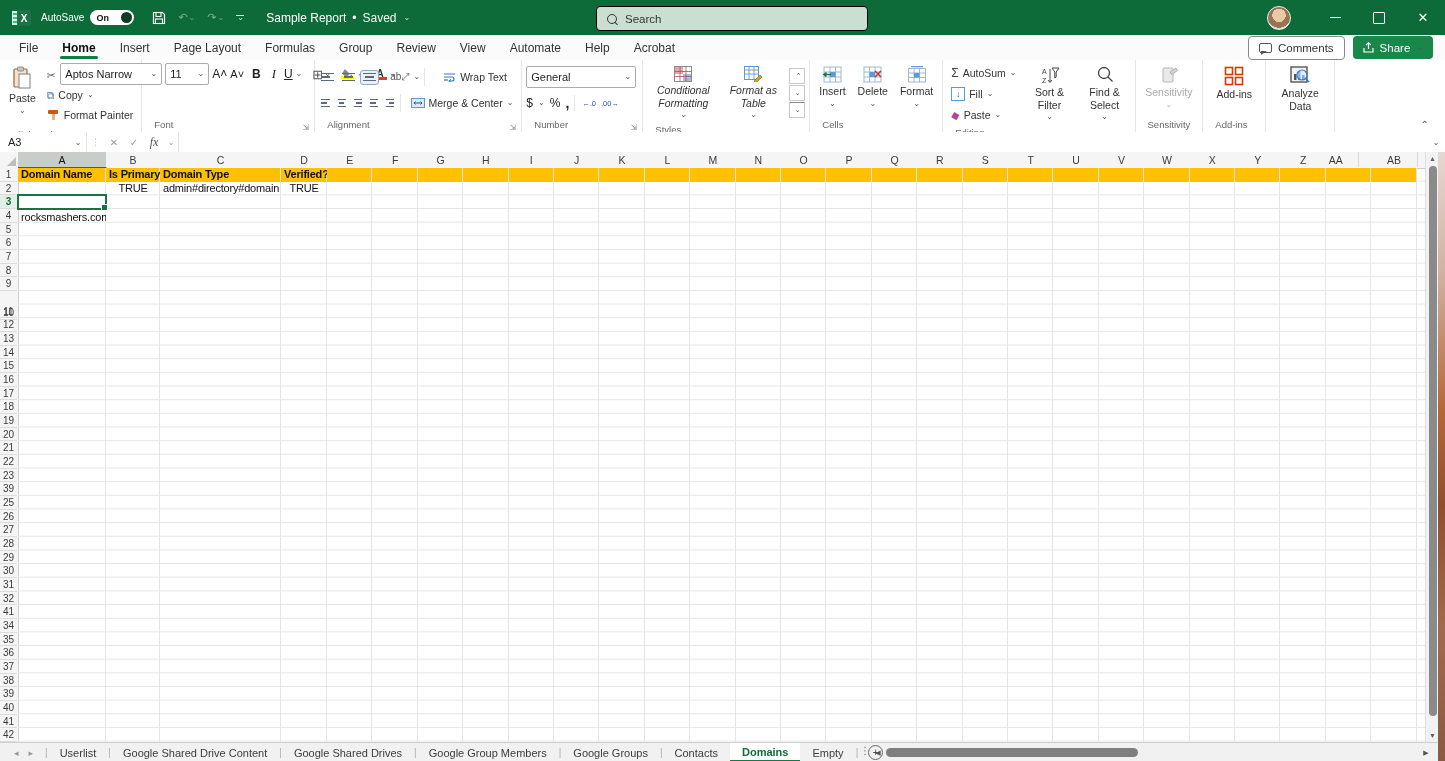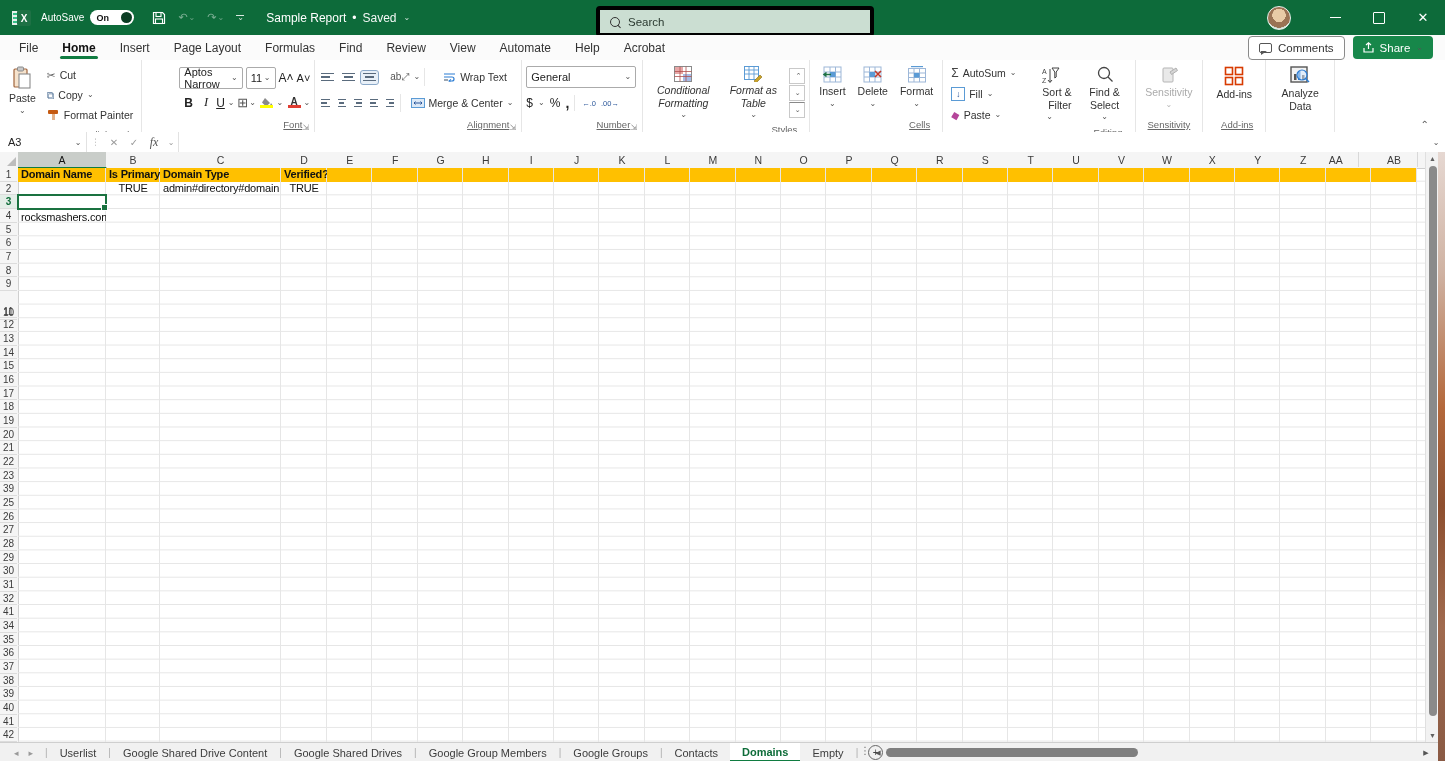--- a/index.html
+++ b/index.html
@@ -14,21 +14,21 @@
            justify-content:space-between;padding:0 2px 0 6px;margin-right:14px;cursor:pointer;}
   .as-pill .on{color:#111;font-size:9px;font-weight:700;}
   .as-pill .knob{width:11px;height:11px;border-radius:50%;background:#0b3d23;}
   .qat{display:flex;align-items:center;gap:4px;}
   .qat .qbtn{padding:2px 4px;border-radius:3px;cursor:pointer;display:flex;align-items:center;}
   .qat .dim{opacity:.45;}
   .glyph-sm{font-size:8px;opacity:.8;margin-left:1px;}
   .doc-title{margin-left:18px;font-size:12px;display:flex;align-items:center;gap:6px;cursor:pointer;}
   .doc-title .status{opacity:.95;}
   .search-pill{position:absolute;left:596px;top:6px;width:260px;height:23px;background:#CBDED2;
-               border:4px solid #000000;border-radius:4px;display:flex;align-items:center;
+               border:1px solid #000000;border-radius:4px;display:flex;align-items:center;
                padding-left:10px;gap:8px;color:#2b3a31;font-size:11.5px;cursor:text;}
   .mag{width:8px;height:8px;border:1.4px solid #333;border-radius:50%;position:relative;}
   .mag::after{content:"";position:absolute;width:4px;height:1.4px;background:#333;
               transform:rotate(45deg);left:6px;top:8px;}
   .tb-right{position:absolute;right:0;top:0;height:35px;display:flex;align-items:center;}
   .avatar{width:22px;height:22px;border-radius:50%;margin-right:22px;cursor:pointer;
           background:radial-gradient(circle at 50% 38%,#e8cba6 0 38%,#9a7354 39% 70%,#cfe0d4 71%);
           border:1.5px solid #e9f1ec;}
   .winbtn{width:44px;height:35px;display:flex;align-items:center;justify-content:center;cursor:pointer;color:#fff;}
   .win-min{width:11px;height:1.4px;background:#fff;}
@@ -47,21 +47,21 @@
   .bubble{width:11px;height:8px;border:1.3px solid #555;border-radius:2px;position:relative;}
   .bubble::after{content:"";position:absolute;left:1px;bottom:-4px;border:3px solid transparent;
                  border-top-color:#555;border-left-color:#555;transform:scaleY(.7);}
   .share-btn{display:flex;align-items:center;gap:6px;background:#17874A;color:#fff;border-radius:4px;
              padding:2px 10px;font-size:11.5px;cursor:pointer;height:19px;}
   
   .ribbon{position:absolute;left:0;top:60px;width:1445px;height:72px;background:#fff;
           border-bottom:1px solid #D6D6D6;display:flex;align-items:stretch;}
   .rgroup{display:flex;flex-direction:column;border-right:1px solid #E6E6E6;padding:3px 4px 0 4px;position:relative;}
   .rg-body{flex:1;display:flex;align-items:stretch;gap:2px;}
-  .rg-label{height:15px;font-size:9.5px;color:#666;text-align:right;line-height:15px;position:relative;padding:0 8px;text-decoration:underline;}
+  .rg-label{height:15px;font-size:9.5px;color:#666;text-align:left;line-height:15px;position:relative;padding:0 8px;}
   .launcher{position:absolute;right:1px;top:3px;font-size:8px;color:#888;cursor:pointer;}
   .bigbtn{display:flex;flex-direction:column;align-items:center;justify-content:flex-start;
           padding:3px 5px;border-radius:3px;cursor:pointer;font-size:10.5px;color:#333;
           text-align:center;line-height:1.2;gap:2px;}
   .bigbtn .blabel{white-space:pre-line;}
   .bigbtn.disabled{color:#ababab;}
   .smallcol{display:flex;flex-direction:column;justify-content:space-between;padding:2px 0;}
   .sbtn{display:flex;align-items:center;gap:4px;font-size:10.5px;color:#333;padding:1px 4px;
         border-radius:3px;cursor:pointer;height:18px;white-space:nowrap;}
   .chev{font-size:8px;color:#555;line-height:1;}
@@ -218,21 +218,21 @@
     </div>
   </div>
 
   <div class="tabrow">
     <div class="rtabs" id="ribbon-tabs">
         <div class="rtab">File</div>
         <div class="rtab active">Home</div>
         <div class="rtab">Insert</div>
         <div class="rtab">Page Layout</div>
         <div class="rtab">Formulas</div>
-        <div class="rtab">Find</div>
+        <div class="rtab">Group</div>
         <div class="rtab">Review</div>
         <div class="rtab">View</div>
         <div class="rtab">Automate</div>
         <div class="rtab">Help</div>
         <div class="rtab">Acrobat</div>
       </div>
     <div class="tabrow-right">
       <div class="comments-btn">
         <span class="bubble"></span>
         <span>Comments</span>
@@ -280,21 +280,21 @@
           </div>
         </div>
       </div>
       <div class="rg-label">
         <span>Clipboard</span>
         <span class="launcher">⇲</span>
       </div>
     </div>
 
     <div class="rgroup" style="width:164px;">
-      <div class="rg-body" style="flex-direction:column;justify-content:center;gap:3px;margin-left:33px;">
+      <div class="rg-body" style="flex-direction:row;justify-content:center;gap:3px;">
         <div class="fontrow">
           <div class="selbox" style="width:92px;">
             <span>Aptos Narrow</span>
             <span class="chev">⌄</span>
           </div>
           <div class="selbox" style="width:34px;">
             <span>11</span>
             <span class="chev">⌄</span>
           </div>
           <span style="font-size:12px;cursor:pointer;">A˄</span>
@@ -509,21 +509,21 @@
             <span style="width:12px;height:12px;border:1px solid #5b9bd5;color:#2b579a;font-size:9px;display:inline-flex;align-items:center;justify-content:center;">↓</span>
             <span>Fill</span>
             <span class="chev">⌄</span>
           </div>
           <div class="sbtn">
             <span style="color:#b5459a;font-size:11px;transform:rotate(-15deg);">◆</span>
             <span>Paste</span>
             <span class="chev">⌄</span>
           </div>
         </div>
-        <div class="bigbtn" style="width:44px;text-align:right;">
+        <div class="bigbtn" style="width:44px;">
           <svg width="20" height="18" viewBox="0 0 20 18">
             <text x="2" y="8" font-size="7" fill="#444" font-family="Liberation Sans,sans-serif">A</text>
             <text x="2" y="17" font-size="7" fill="#444" font-family="Liberation Sans,sans-serif">Z</text>
             <path d="M8 14 l2 2.5 2-2.5 M10 16 V3" stroke="#444" stroke-width="1" fill="none"></path>
             <path d="M12 2 h7 l-2.8 4 v5 l-1.4 1 v-6 z" fill="none" stroke="#444" stroke-width="1"></path>
           </svg>
           <span class="blabel">Sort &amp; Filter</span>
           <span class="chev">⌄</span>
         </div>
         <div class="bigbtn" style="width:42px;">

